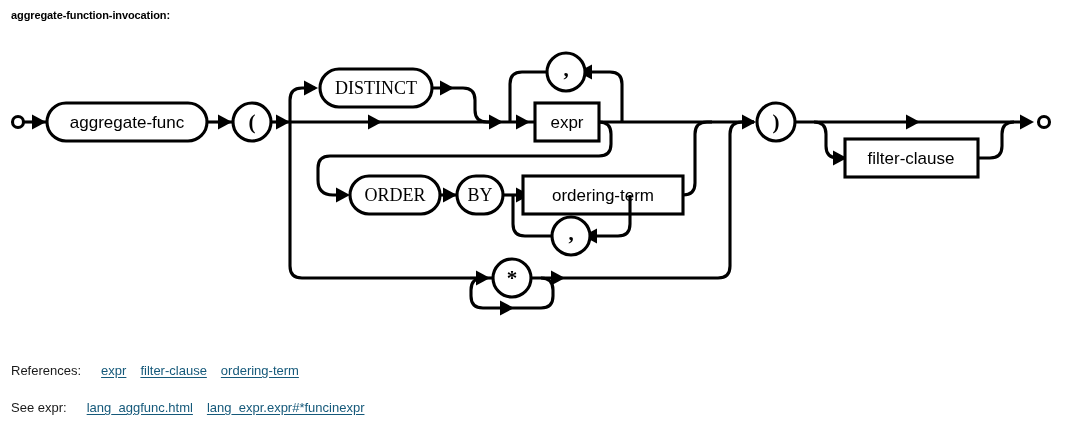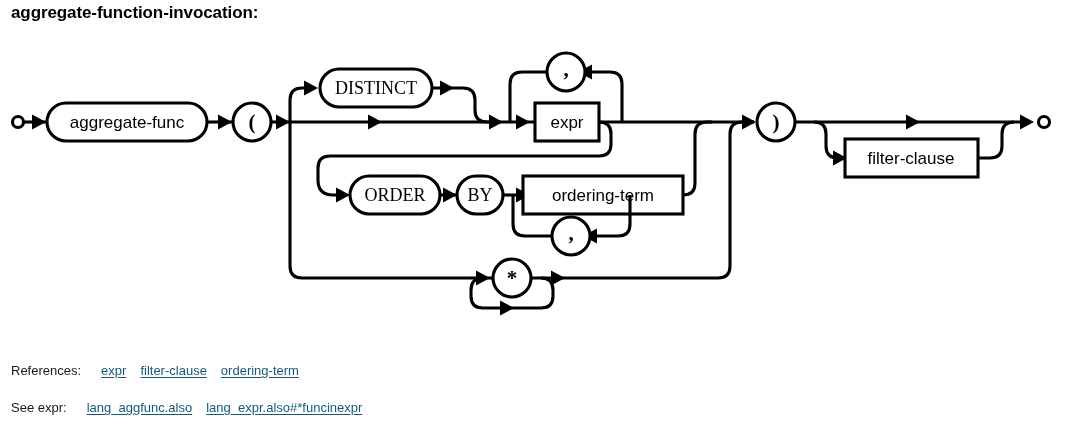--- a/index.html
+++ b/index.html
@@ -11,22 +11,22 @@
     width: 1080px;
     height: 437px;
     font-family: "Liberation Sans", sans-serif;
     color: #000000;
     position: relative;
     overflow: hidden;
   }
   #page-title {
     position: absolute;
     left: 11px;
-    top: 3px;
-    font-size: 17px;
+    top: 9px;
+    font-size: 11px;
     font-weight: bold;
     letter-spacing: -0.1px;
     color: #000000;
     white-space: nowrap;
   }
   #diagram {
     position: absolute;
     left: 0;
     top: 40px;
     width: 1080px;
@@ -255,14 +255,14 @@
   <circle class="term-dot" cx="1044" cy="82" r="5.5"></circle>
   <use href="#arrowhead-r" x="1020" y="82"></use>
 
 </svg>
 
 <div class="footer-row" id="references-row">
   <span class="footer-label">References:</span><span class="gap-md"></span><a class="footer-link">expr</a><span class="gap-sm"></span><a class="footer-link">filter-clause</a><span class="gap-sm"></span><a class="footer-link">ordering-term</a>
 </div>
 
 <div class="footer-row" id="seealso-row">
-  <span class="footer-label">See expr:</span><span class="gap-md"></span><a class="footer-link">lang_aggfunc.also</a><span class="gap-sm"></span><a class="footer-link">lang_expr.also#*funcinexpr</a>
+  <span class="footer-label">See expr:</span><span class="gap-md"></span><a class="footer-link">lang_aggfunc.html</a><span class="gap-sm"></span><a class="footer-link">lang_expr.expr#*funcinexpr</a>
 </div>
 
 </body></html>

